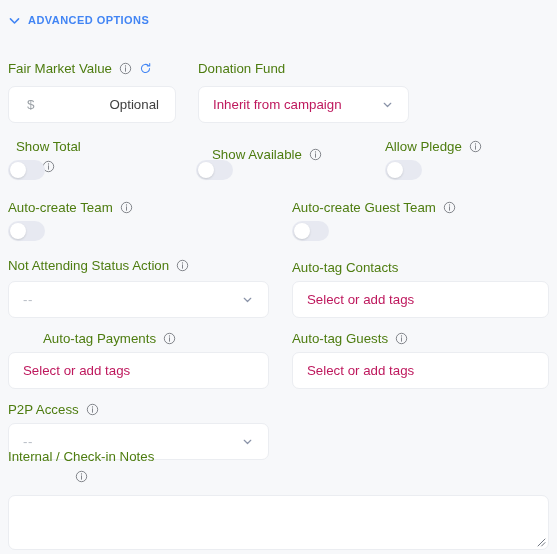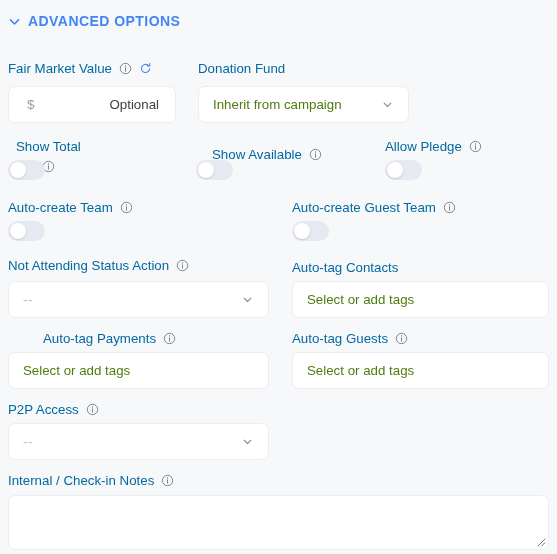--- a/index.html
+++ b/index.html
@@ -33,35 +33,35 @@
     cursor: pointer;
     user-select: none;
   }
   .section-header .chev {
     width: 13px;
     height: 13px;
     display: block;
     color: #4285F4;
   }
   .section-header .ttl {
-    font-size: 14px;
+    font-size: 11px;
     font-weight: bold;
     letter-spacing: 0.45px;
     color: #4285F4;
     text-transform: uppercase;
     line-height: 1;
   }
 
   
   .flabel {
     display: flex;
     align-items: center;
     gap: 7px;
     font-size: 13.3px;
-    color: #0369a1;
+    color: #4d7c0f;
     line-height: 1;
     white-space: nowrap;
   }
   .flabel .txt { line-height: 1; }
 
   .info-icon {
     width: 13px;
     height: 13px;
     flex: 0 0 auto;
     display: block;
@@ -96,21 +96,21 @@
     color: #9AA0A6;
     font-size: 13.5px;
   }
   .ctl .optional {
     margin-left: auto;
     padding-right: 16px;
     color: #404040;
   }
   .ctl .ph {
     padding-left: 14px;
-    color: #4d7c0f;
+    color: #be185d;
   }
   .ctl .ph.dash {
     color: #B9BEC6;
     letter-spacing: 0.5px;
   }
   .ctl .caret {
     margin-left: auto;
     padding-right: 14px;
     display: flex;
     align-items: center;
@@ -349,21 +349,21 @@
   </div>
   <div class="ctl sel" style="left:8px; top:423px; width:261px;">
     <span class="ph dash">--</span>
     <span class="caret">
       <svg viewBox="0 0 16 16" fill="none" stroke="currentColor" stroke-width="1.5" stroke-linecap="round" stroke-linejoin="round">
           <polyline points="4,6.5 8,10.5 12,6.5"></polyline>
         </svg>
     </span>
   </div>
 
-  <div class="flabel" style="position:absolute; left:8px; top:474px;">
+  <div class="flabel" style="position:absolute; left:8px; top:450px;flex-direction:column;">
     <span class="txt">Internal / Check-in Notes</span>
     <span>
       <svg class="info-icon" viewBox="0 0 16 16" fill="none" stroke="currentColor" stroke-width="1.05">
           <circle cx="8" cy="8" r="6.4"></circle>
           <circle cx="8" cy="4.9" r="0.75" fill="currentColor" stroke="none"></circle>
           <path d="M8 7.1 V11.4" stroke-linecap="round"></path>
         </svg>
     </span>
   </div>
   <div class="notes-box" style="left:8px; top:495px; width:541px; height:55px;">

